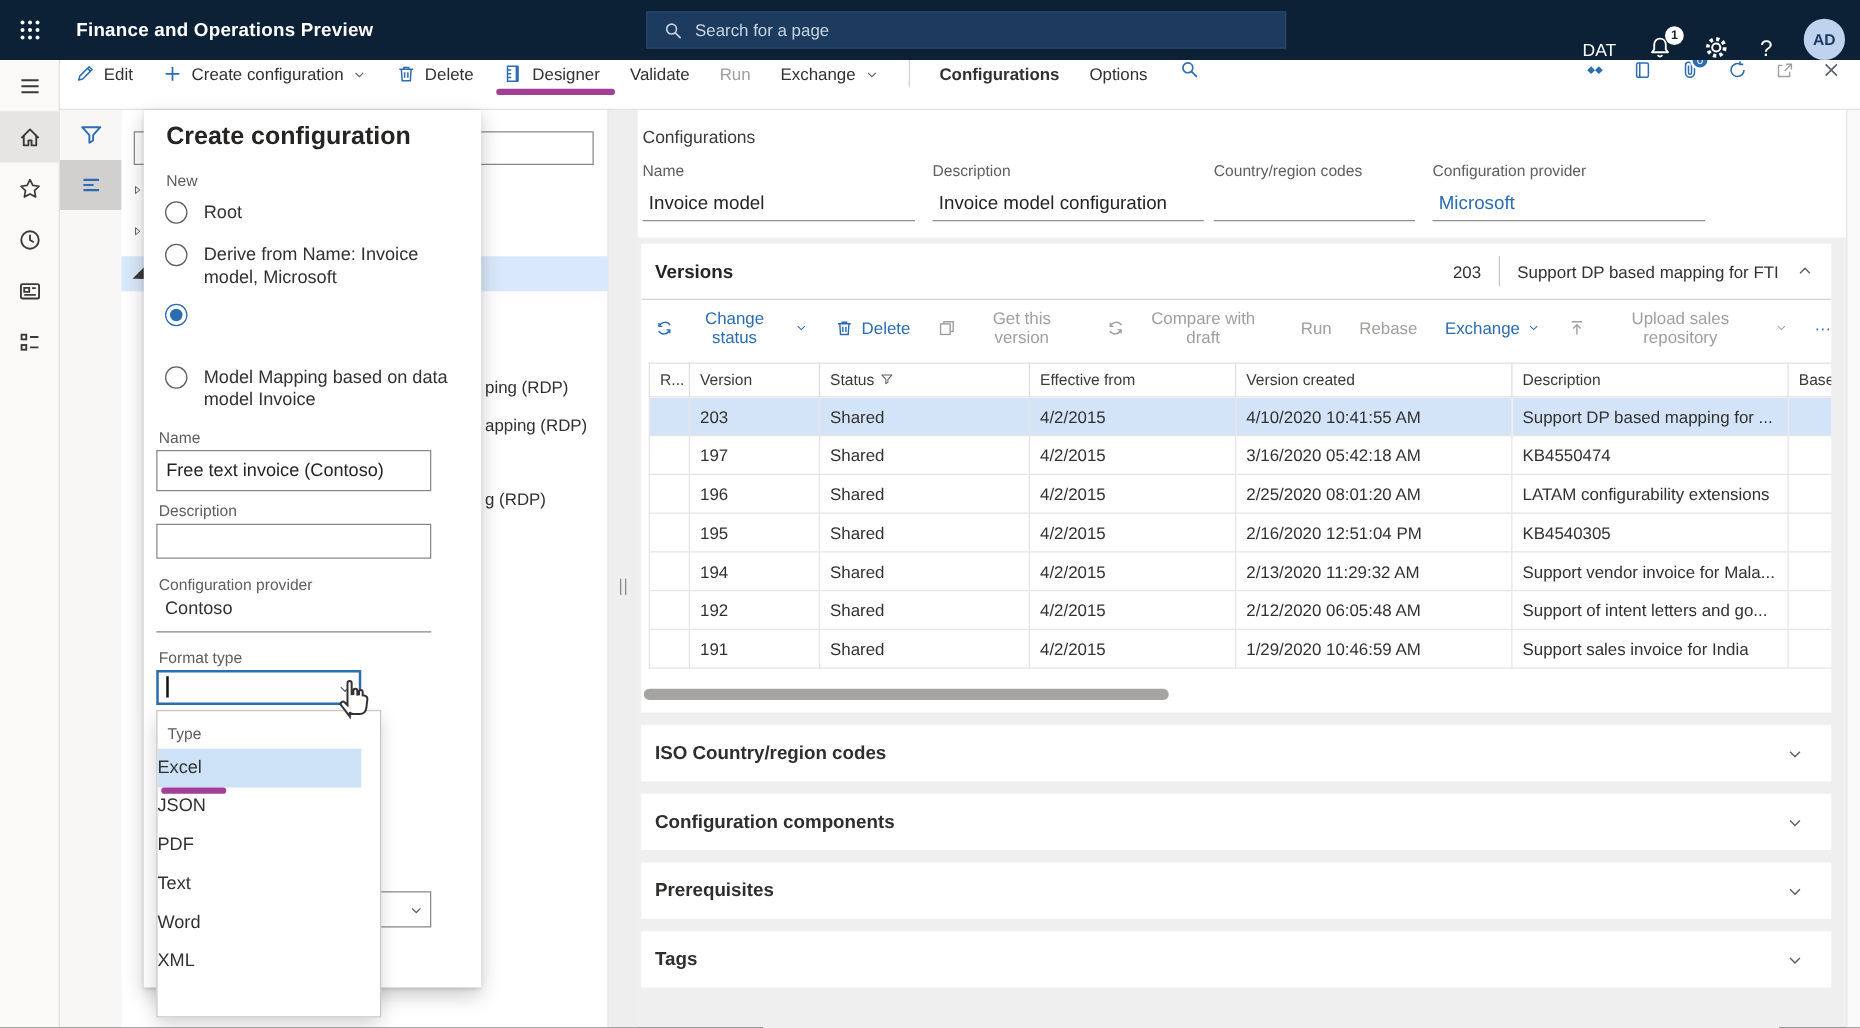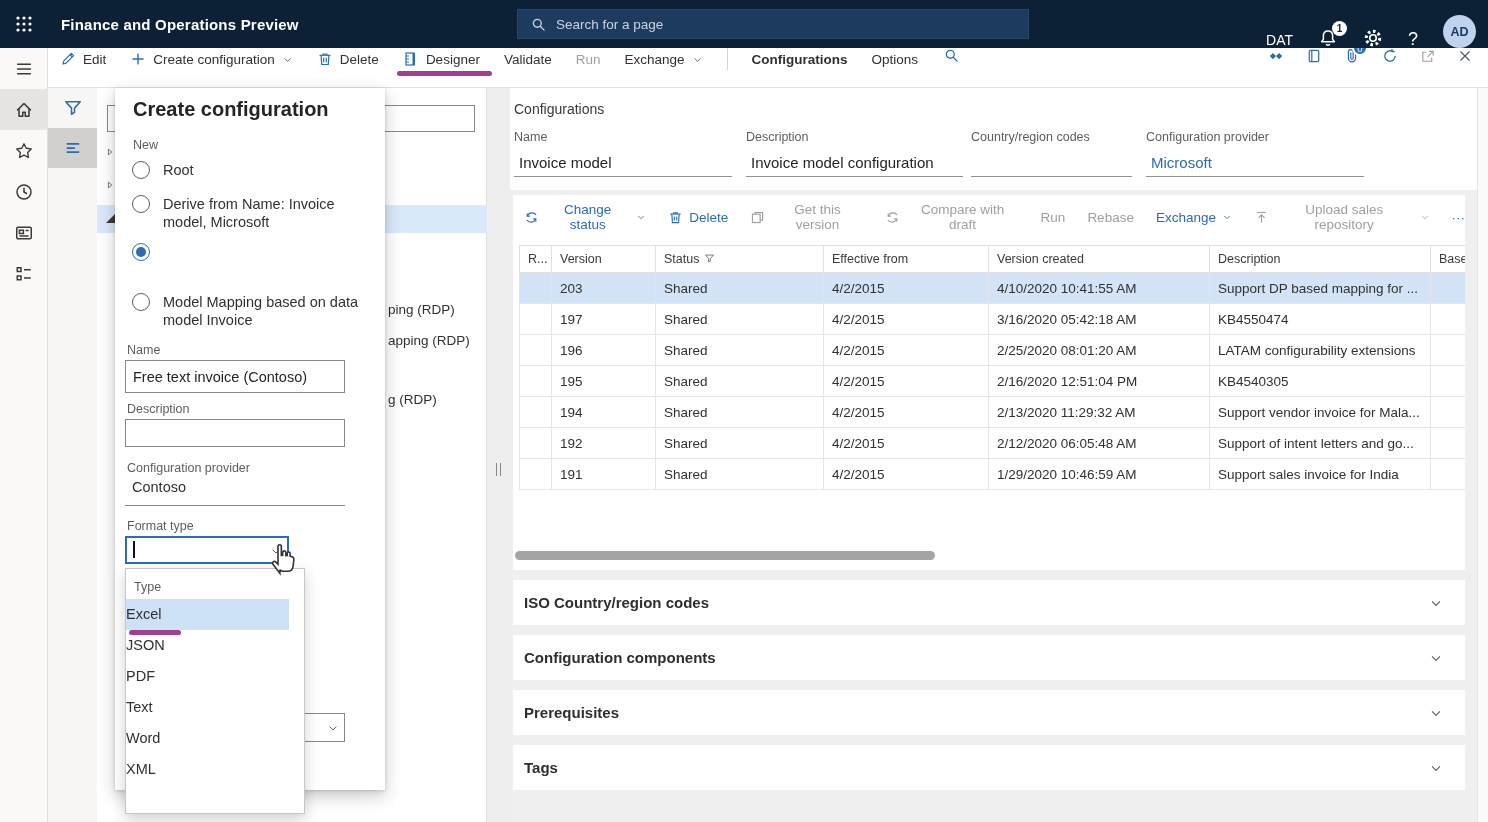--- a/index.html
+++ b/index.html
@@ -488,20 +488,29 @@
         <div class="flabel">Country/region codes</div>
         <div class="fval"></div>
       </div>
       <div class="fld p3">
         <div class="flabel">Configuration provider</div>
         <div class="fval link">Microsoft</div>
       </div>
     </div>
 
   <section class="vcard">
+    <div class="vhead">
+      <span class="vtitle">Versions</span>
+      <span class="vcount">203</span>
+      <span class="vline"></span>
+      <span>Support DP based mapping for FTI</span>
+      <svg class="ic s14 vchev">
+          <use href="#i-chev-u"></use>
+        </svg>
+    </div>
     <div class="vtools" id="vtools">
         <button class="vt-item">
           <svg class="ic s15">
             <use href="#i-sync"></use>
           </svg>
           <span>Change status</span>
           <svg class="ic s10 chv">
             <use href="#i-chev-d"></use>
           </svg>
         </button>

